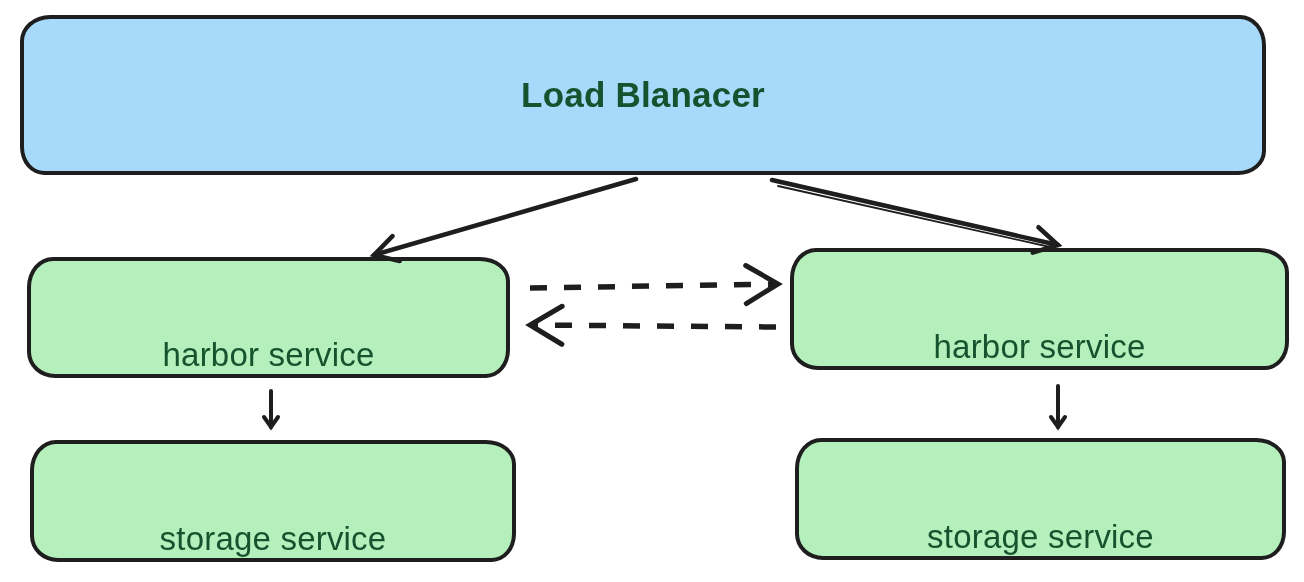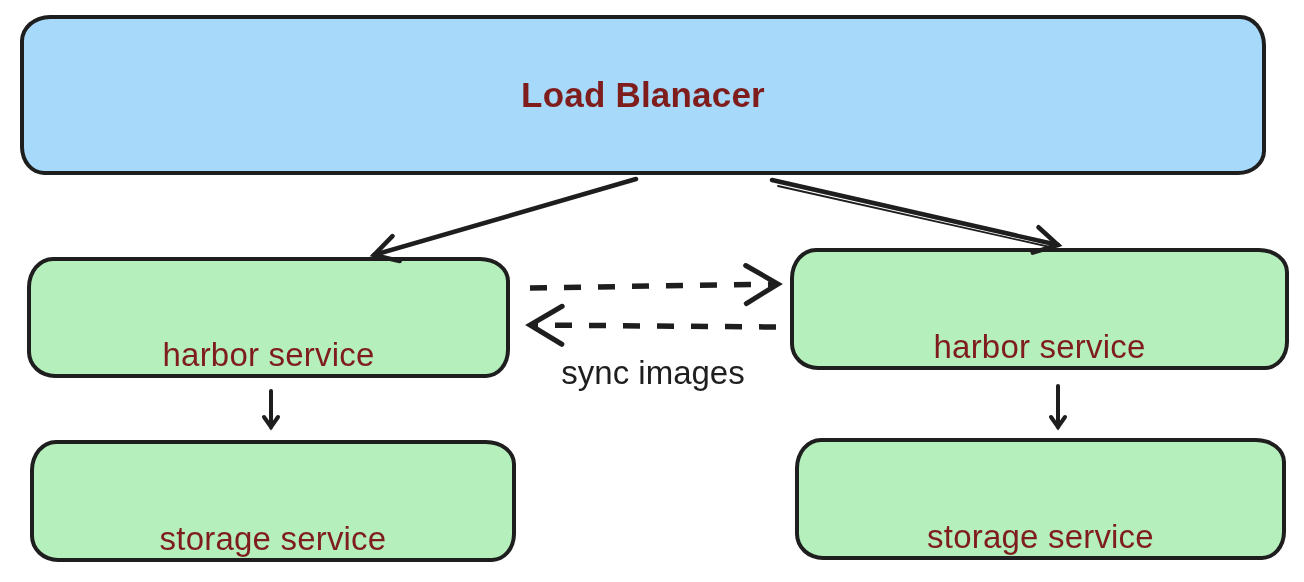--- a/index.html
+++ b/index.html
@@ -18,21 +18,21 @@
     align-items: center;
     justify-content: center;
     border: 4px solid #1e1e1e;
     box-sizing: border-box;
     text-align: center;
   }
   .node .label {
     font-size: 33px;
     font-weight: 500;
     letter-spacing: 0.2px;
-    color: #7f1d1d;
+    color: #14532d;
   }
   .node-blue {
     background: #a6d9fa;
     border-radius: 30px 26px 28px 24px / 26px 30px 24px 28px;
   }
   .node-green {
     background: #b5f0bc;
     border-radius: 26px 30px 24px 28px / 30px 24px 28px 26px;
     align-items: flex-end;
   }
@@ -77,21 +77,20 @@
   </div>
 
   <div class="node node-green" id="storage-left">
     <span class="label">storage service</span>
   </div>
 
   <div class="node node-green" id="storage-right">
     <span class="label">storage service</span>
   </div>
 
-  <div class="edge-label">sync images</div>
 
   <svg class="edges" viewBox="0 0 1304 582" xmlns="http://www.w3.org/2000/svg">
     <defs>
       <marker id="headBig" viewBox="-40 -26 80 52" refX="0" refY="0" markerWidth="80" markerHeight="52" markerUnits="userSpaceOnUse" orient="auto">
         <path d="M -32 -19 L 0 0 L -32 19" fill="none" stroke="#1e1e1e" stroke-width="5" stroke-linecap="round"></path>
       </marker>
       <marker id="headMed" viewBox="-30 -20 60 40" refX="0" refY="0" markerWidth="60" markerHeight="40" markerUnits="userSpaceOnUse" orient="auto">
         <path d="M -23 -13 L 0 0 L -23 13" fill="none" stroke="#1e1e1e" stroke-width="4.5" stroke-linecap="round"></path>
       </marker>
       <marker id="headSmall" viewBox="-16 -12 32 24" refX="0" refY="0" markerWidth="32" markerHeight="24" markerUnits="userSpaceOnUse" orient="auto">

